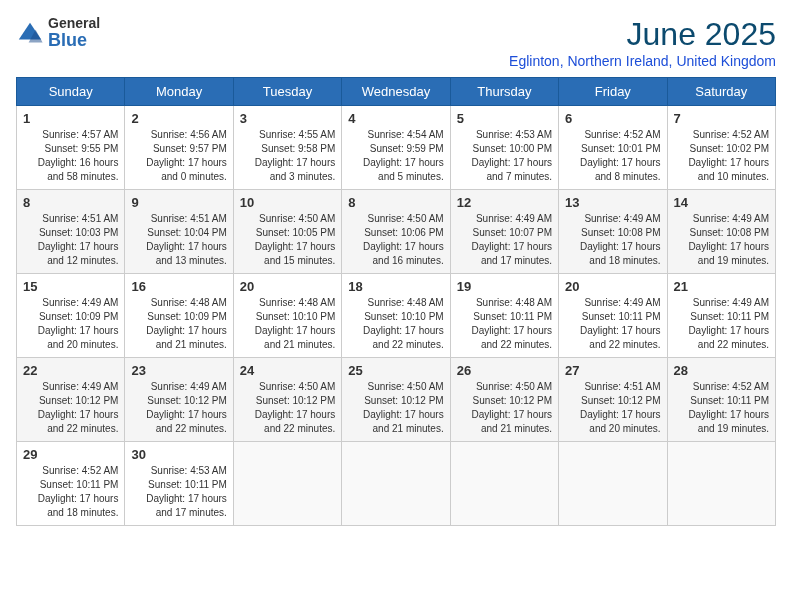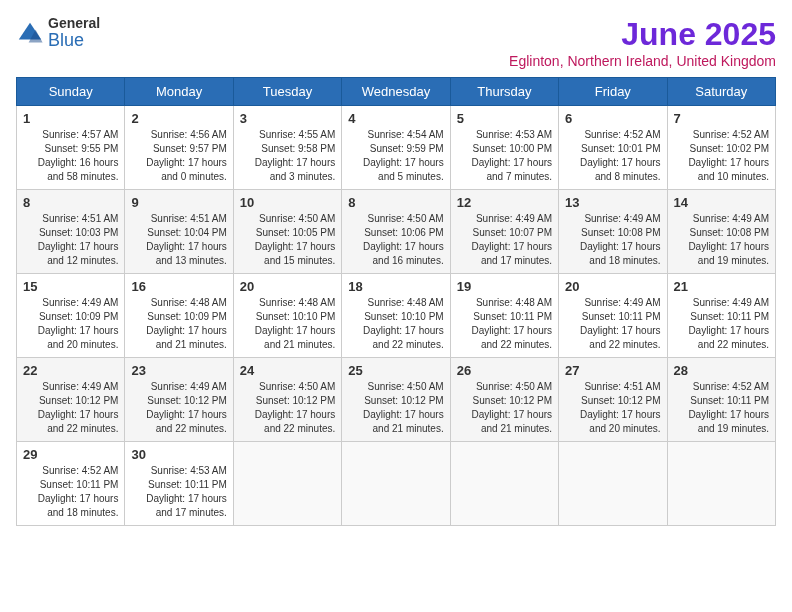--- a/index.html
+++ b/index.html
@@ -23,26 +23,26 @@
     }
     .logo-icon {
       width: 28px;
       height: 28px;
     }
     .title-block {
       text-align: right;
     }
     .month-title {
       font-size: 32px;
-      font-weight: bold;
-      color: #6d28d9;
+      font-weight: normal;
+      color: #0c4a6e;
     }
     .location {
       font-size: 14px;
-      color: #be185d;
+      color: #1d4ed8;
     }
     .calendar {
       width: 100%;
       border-collapse: collapse;
       border: 1px solid #ccc;
     }
     .calendar th {
       background-color: #2a6db5;
       color: #fff;
       text-align: center;
@@ -87,21 +87,21 @@
 <body>
 
 <div class="header">
   <div class="logo">
     <svg class="logo-icon" viewBox="0 0 40 40">
       <polygon points="20,4 36,28 4,28" fill="#2a6db5"></polygon>
       <polygon points="28,14 38,32 18,32" fill="#1a4a8a" opacity="0.5"></polygon>
     </svg>
     <div>
       <div style="font-size:14px;font-weight:bold;color:#333;line-height:1.1;">General</div>
-      <div style="font-size:18px;font-weight:normal;color:#2a6db5;line-height:1.1;">Blue</div>
+      <div style="font-size:18px;font-weight:bold;color:#2a6db5;line-height:1.1;">Blue</div>
     </div>
   </div>
   <div class="title-block">
     <div class="month-title">June 2025</div>
     <div class="location">Eglinton, Northern Ireland, United Kingdom</div>
   </div>
 </div>
 
 <table class="calendar">
   <thead>

